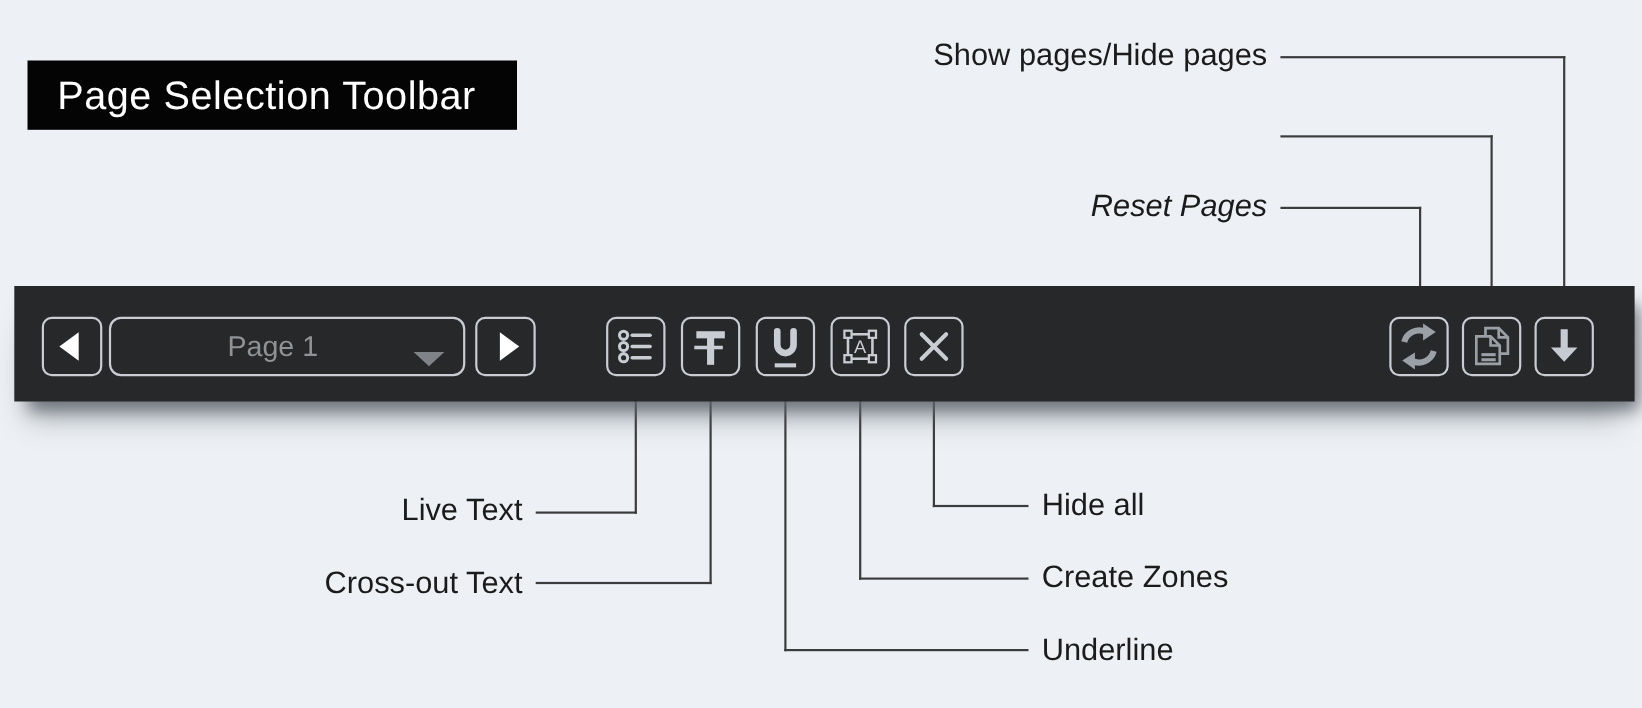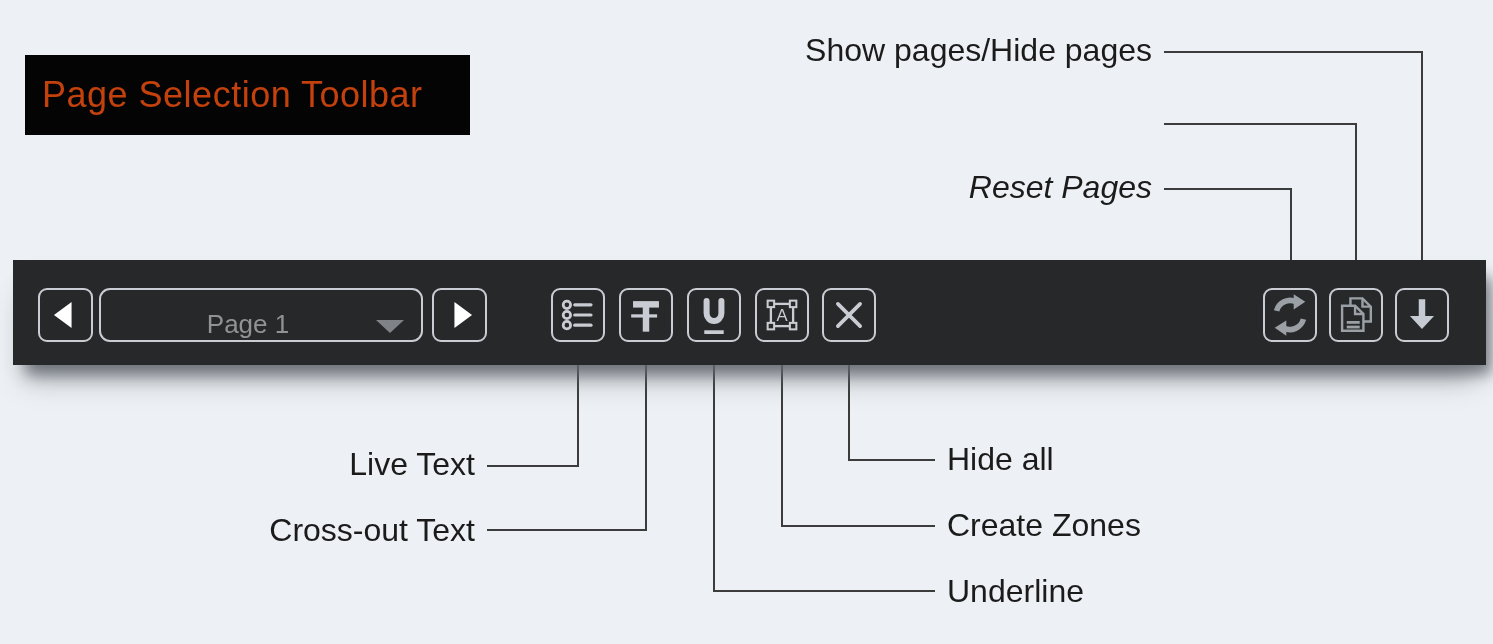--- a/index.html
+++ b/index.html
@@ -1,41 +1,41 @@
 <!DOCTYPE html>
 <html><head>
 <meta charset="utf-8">
 <style>
   html,body{margin:0;padding:0;}
   body{font-family:"Liberation Sans", sans-serif; background:#e9edf1;}
   #stage{position:relative;width:1493px;height:644px;background:#edf0f4;overflow:hidden;}
 
   
-  .title-box{position:absolute;left:25px;top:55px;width:445px;height:80px;background:#040404;
-    color:#c2410c;display:flex;align-items:center;padding-left:17px;box-sizing:border-box;
+  .title-box{position:absolute;left:25px;top:55px;width:445px;height:63px;background:#040404;
+    color:#ffffff;display:flex;align-items:center;padding-left:27px;box-sizing:border-box;
     font-size:36px;letter-spacing:.5px;}
 
   
   .hline,.vline{position:absolute;background:#3c3c3c;z-index:1;}
   .hline{height:2px;}
   .vline{width:2px;}
 
   
-  .callout{position:absolute;font-size:32px;color:#1b1b1b;line-height:34px;white-space:nowrap;z-index:1;}
+  .callout{position:absolute;font-size:28px;color:#1b1b1b;line-height:34px;white-space:nowrap;z-index:1;}
   .callout.ralign{text-align:right;}
 
   
   .toolbar{position:absolute;left:13px;top:260px;width:1473px;height:105px;background:#272829;z-index:2;
     box-shadow:9px 13px 14px -4px rgba(96,101,109,.85), 0 26px 26px -12px rgba(96,101,109,.45);}
   .tb-btn{position:absolute;top:288px;height:54px;box-sizing:border-box;border:2px solid #c9cdd3;
     border-radius:9px;background:transparent;display:flex;align-items:center;justify-content:center;
     padding:0;cursor:pointer;z-index:3;}
   .tb-btn svg{display:block;}
   .dropdown{position:absolute;left:99px;top:288px;width:324px;height:54px;box-sizing:border-box;
-    border:2px solid #c9cdd3;border-radius:11px;display:flex;align-items:flex-end;justify-content:center;
+    border:2px solid #c9cdd3;border-radius:11px;display:flex;align-items:center;justify-content:center;
     padding-right:26px;color:#909396;font-size:26px;z-index:3;cursor:pointer;}
   .dropdown .caret{position:absolute;right:16px;top:20px;}
 </style>
 </head>
 <body>
 
 <div id="stage">
 
   <div class="title-box">
     <span>Page Selection Toolbar</span>

